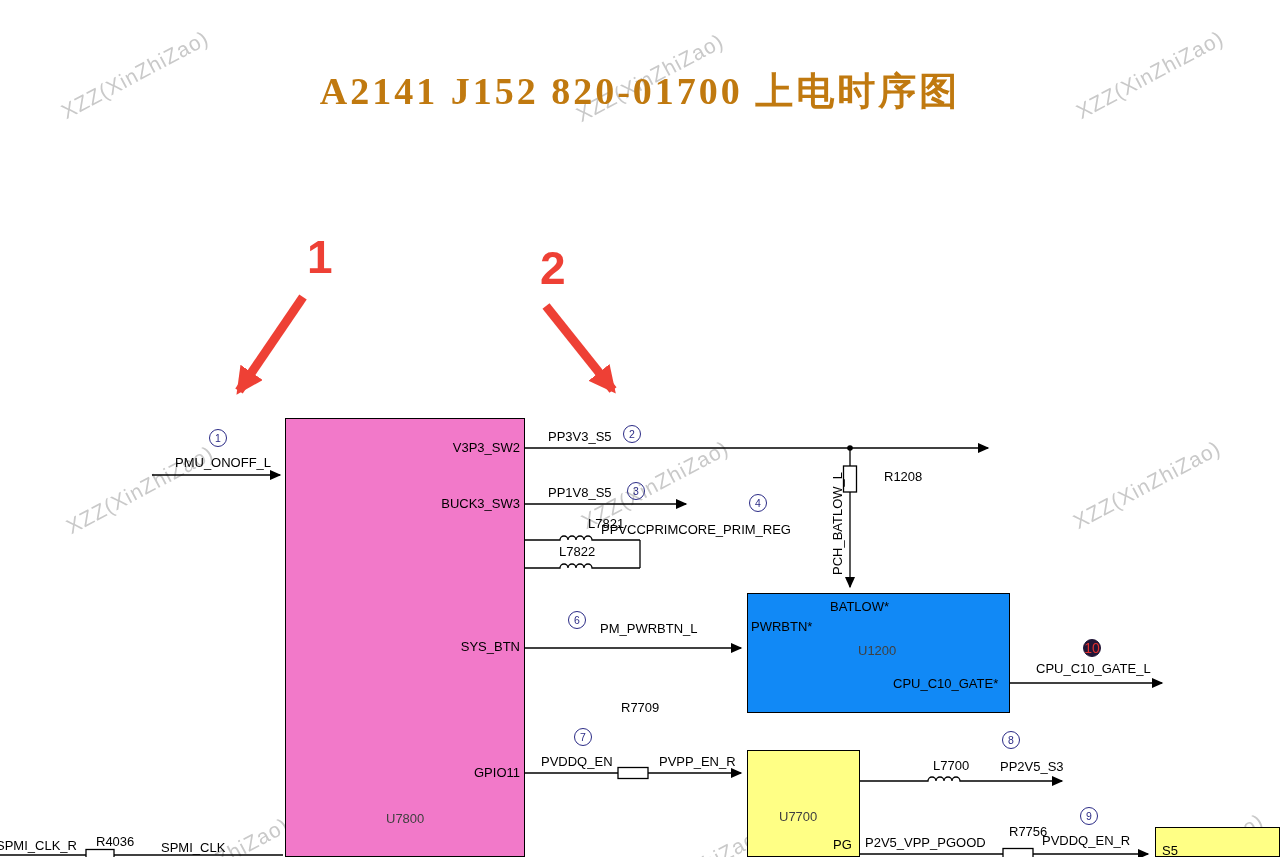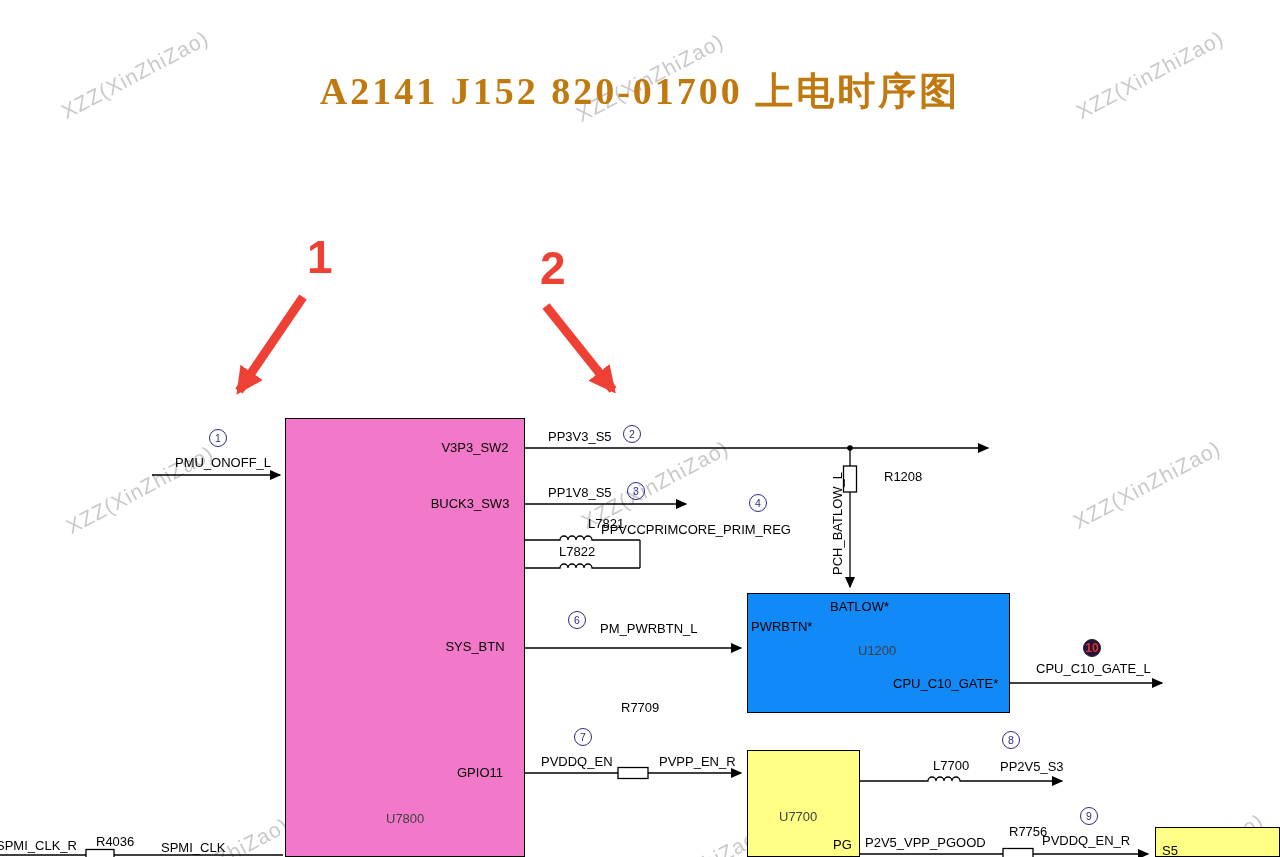--- a/index.html
+++ b/index.html
@@ -6,25 +6,25 @@
   .stage{position:relative;width:1280px;height:857px;background:#fff;overflow:hidden;
          font-family:"Liberation Sans",sans-serif}
   .wm{position:absolute;transform:translate(-50%,-50%) rotate(-28deg);color:#c9c9c9;
       font-size:21px;letter-spacing:1px;white-space:nowrap;user-select:none}
   .title{position:absolute;left:0;right:0;top:66px;text-align:center;
          font-family:"Liberation Serif",serif;font-weight:bold;font-size:38px;
          color:#c0790f;letter-spacing:3px}
   .chip{position:absolute;border:1px solid #000;box-sizing:border-box}
   .lbl{position:absolute;font-size:13px;color:#000;white-space:nowrap;line-height:1.15}
   .red{color:#404040}
-  .ra{text-align:center}
+  .ra{text-align:right}
   .vl{transform:rotate(-90deg);transform-origin:0 0}
   .circ{position:absolute;width:16px;height:16px;border:1.3px solid #2b2b86;border-radius:50%;
         color:#2b2b86;font-size:10.5px;line-height:16px;text-align:center;box-sizing:content-box}
-  .circ.filled{background:#221536;border-color:#221536;color:#e03030;font-size:12px;font-weight:bold}
+  .circ.filled{background:#221536;border-color:#221536;color:#e03030;font-size:14px;font-weight:normal}
   .callout{position:absolute;color:#ee4035;font-weight:bold;font-size:46px}
   svg.wires{position:absolute;left:0;top:0}
 </style>
 </head>
 <body>
 
 <div class="stage">
 
   <div class="wm" style="left:135px;top:75px">XZZ(XinZhiZao)</div>
   <div class="wm" style="left:650px;top:78px">XZZ(XinZhiZao)</div>

